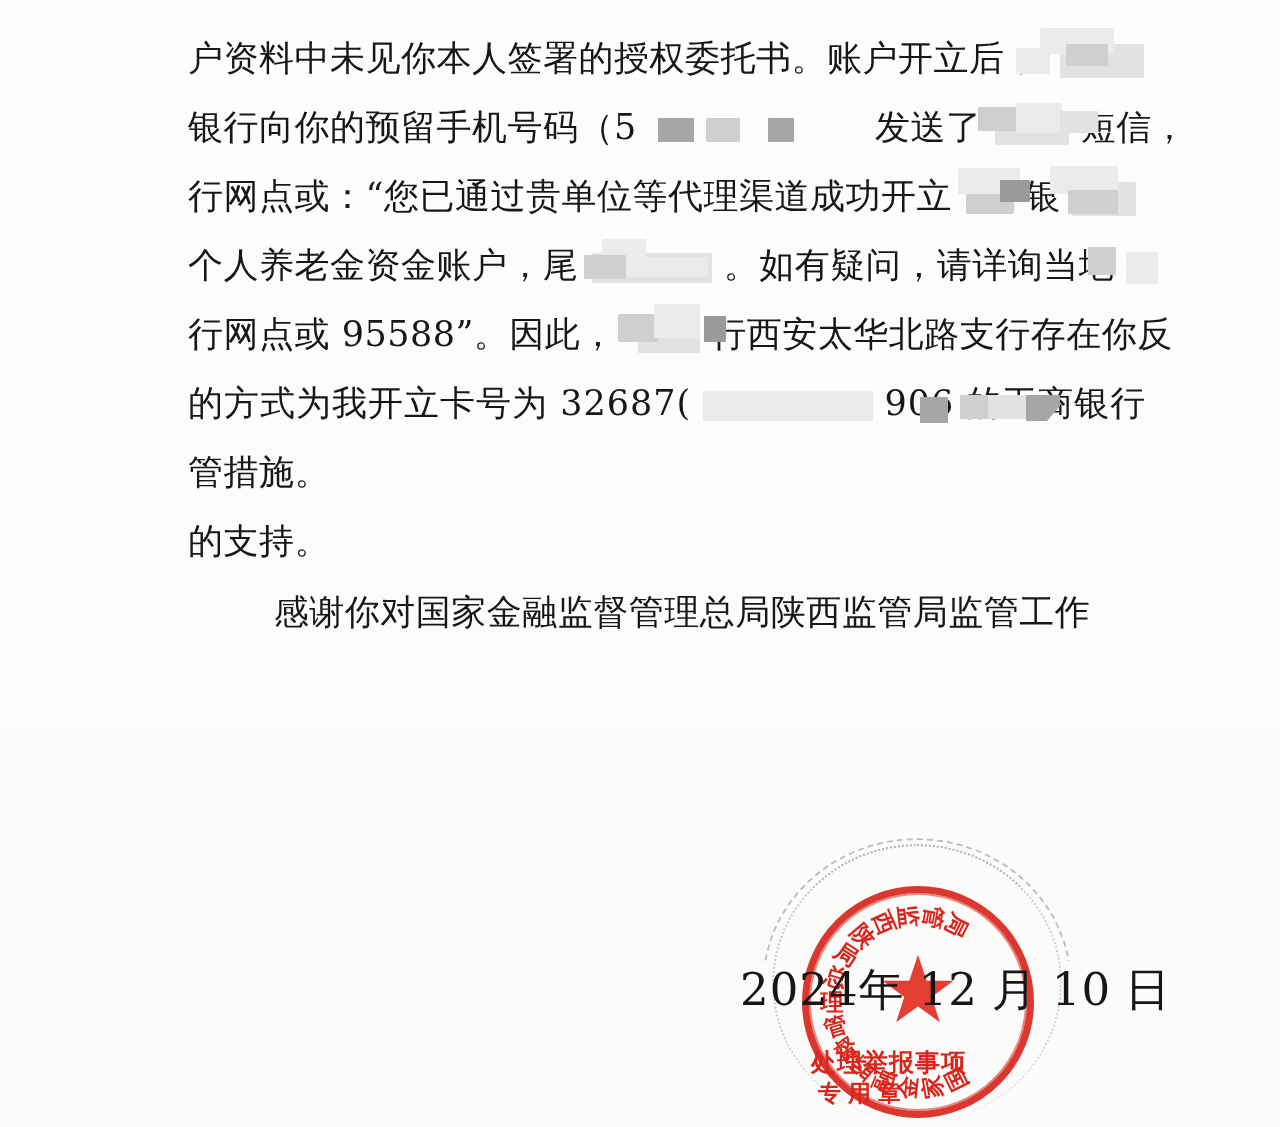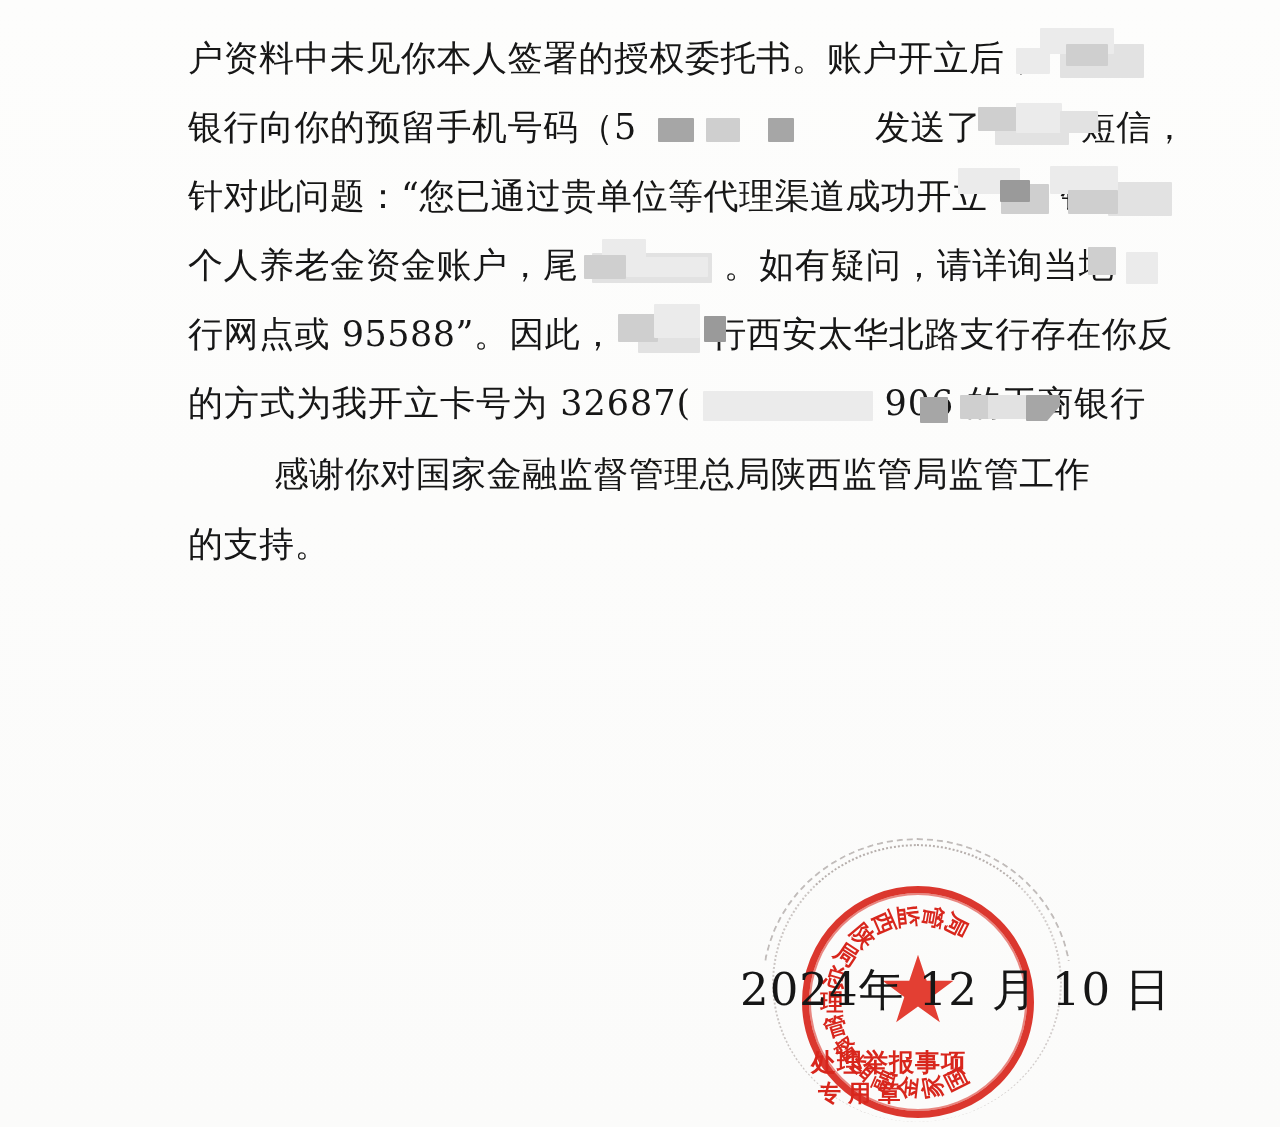--- a/index.html
+++ b/index.html
@@ -221,21 +221,21 @@
       <span class="gap-lg"></span>
       <span class="t">发送了</span>
       <span class="redact rd-light" style="width:74px;height:30px;margin-left:2px;"></span>
       <span class="t">短信，</span>
       <span class="ov rd-mid" style="left:790px;top:14px;width:40px;height:24px;"></span>
       <span class="ov rd-light2" style="left:828px;top:10px;width:46px;height:30px;"></span>
       <span class="ov rd-light" style="left:872px;top:18px;width:38px;height:22px;"></span>
     </div>
 
     <div class="line">
-      <span class="t">针对此问题：“您已通过贵单位等代理渠道成功开立</span>
+      <span class="t">行网点或：“您已通过贵单位等代理渠道成功开立</span>
       <span class="redact rd-mid" style="width:48px;height:30px;margin-left:2px;"></span>
       <span class="t">银</span>
       <span class="redact rd-light" style="width:64px;height:34px;"></span>
       <span class="ov rd-light2" style="left:770px;top:6px;width:62px;height:26px;"></span>
       <span class="ov rd-dark2" style="left:812px;top:18px;width:30px;height:22px;"></span>
       <span class="ov rd-light2" style="left:862px;top:4px;width:68px;height:28px;"></span>
       <span class="ov rd-mid" style="left:880px;top:28px;width:50px;height:24px;"></span>
     </div>
 
     <div class="line">
@@ -263,28 +263,31 @@
       <span class="t num">的方式为我开立卡号为 32687(</span>
       <span class="redact rd-light2" style="width:170px;height:30px;"></span>
       <span class="t num">906 的工商银行</span>
       <span class="ov rd-dark" style="left:732px;top:28px;width:28px;height:26px;"></span>
       <span class="ov rd-mid" style="left:772px;top:26px;width:34px;height:24px;"></span>
       <span class="ov rd-light" style="left:800px;top:26px;width:44px;height:24px;"></span>
       <span class="ov rd-dark" style="left:838px;top:26px;width:34px;height:26px;clip-path:polygon(0 0,100% 0,100% 42%,62% 100%,0 100%);"></span>
     </div>
 
 
+    <div class="line">
+      <span class="t">管措施。</span>
+    </div>
+
+    <div class="line">
+      <span class="t">的支持。</span>
+    </div>
 
     <div class="line" style="height:72px;line-height:72px;">
       <span class="indent"></span>
       <span class="t">感谢你对国家金融监督管理总局陕西监管局监管工作</span>
-    </div>
-
-    <div class="line">
-      <span class="t">的支持。</span>
     </div>
 
   </div>
 
   <div id="seal-wrap">
 
     <div class="ghost-arc"></div>
     <div class="ghost-arc2"></div>
 
     <div class="seal">

